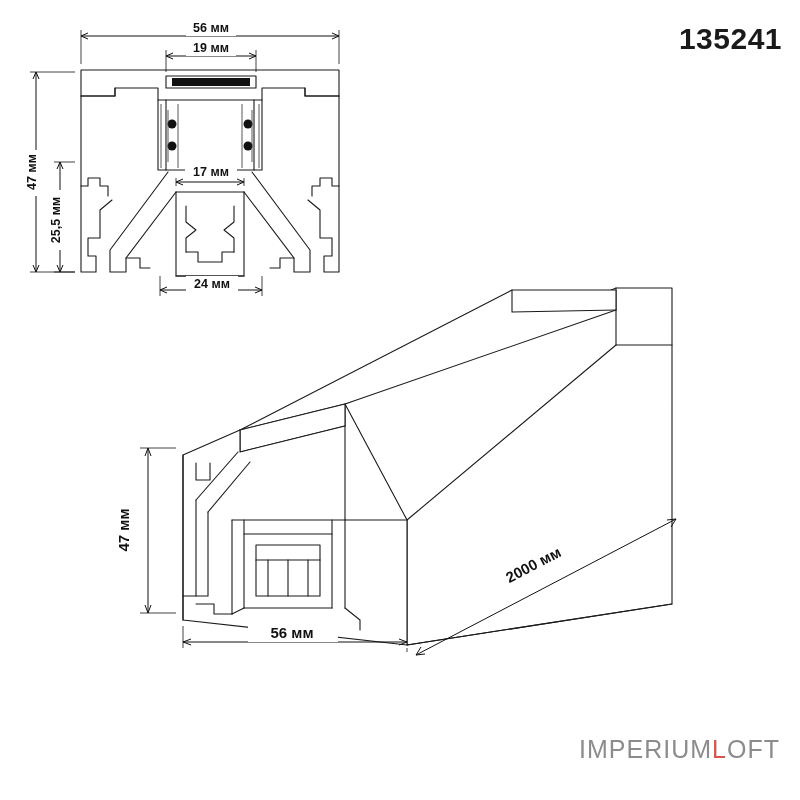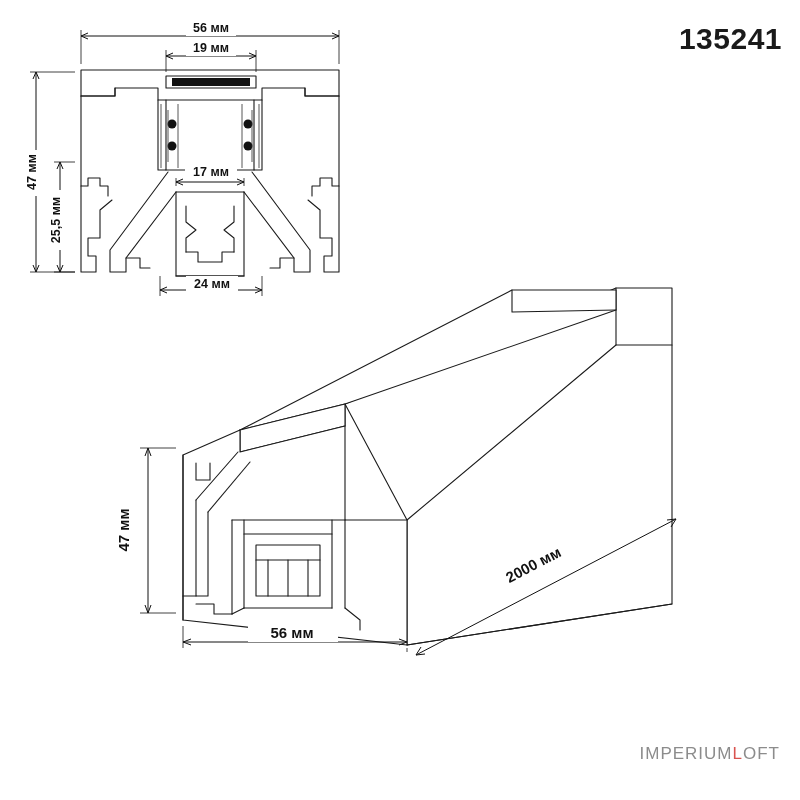--- a/index.html
+++ b/index.html
@@ -27,21 +27,21 @@
     font-size: 30px;
     font-weight: bold;
     letter-spacing: 0.5px;
     color: #1a1a1a;
     font-family: "Liberation Sans", sans-serif;
   }
   .brand {
     position: absolute;
     right: 20px;
     bottom: 36px;
-    font-size: 17px;
+    font-size: 25px;
     letter-spacing: 1px;
     font-family: "Liberation Sans", sans-serif;
     color: #8a8a8a;
     font-weight: 300;
   }
   .brand .b1 { color: #8c8c8c; }
   .brand .b2 { color: #d9534f; }
   .brand .b3 { color: #8c8c8c; }
   svg { display: block; }
   text {

